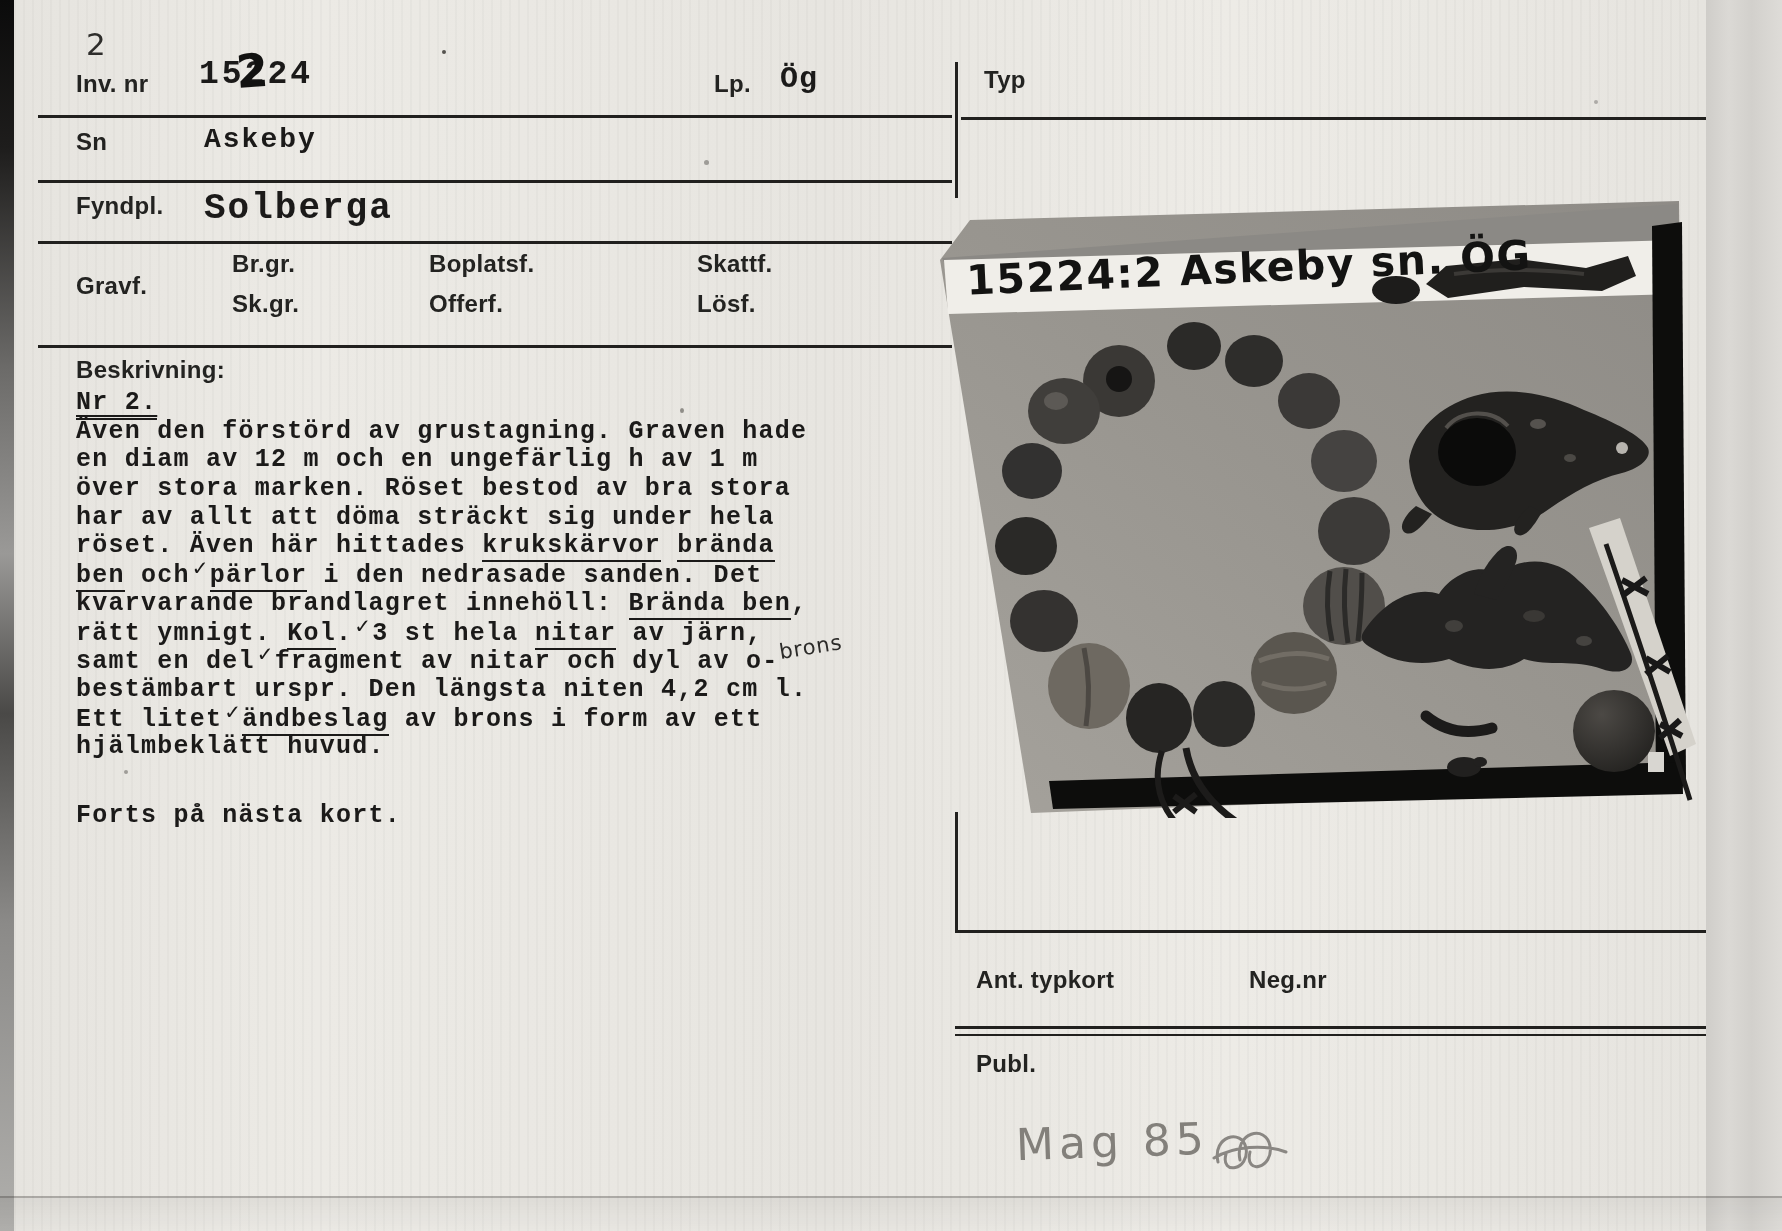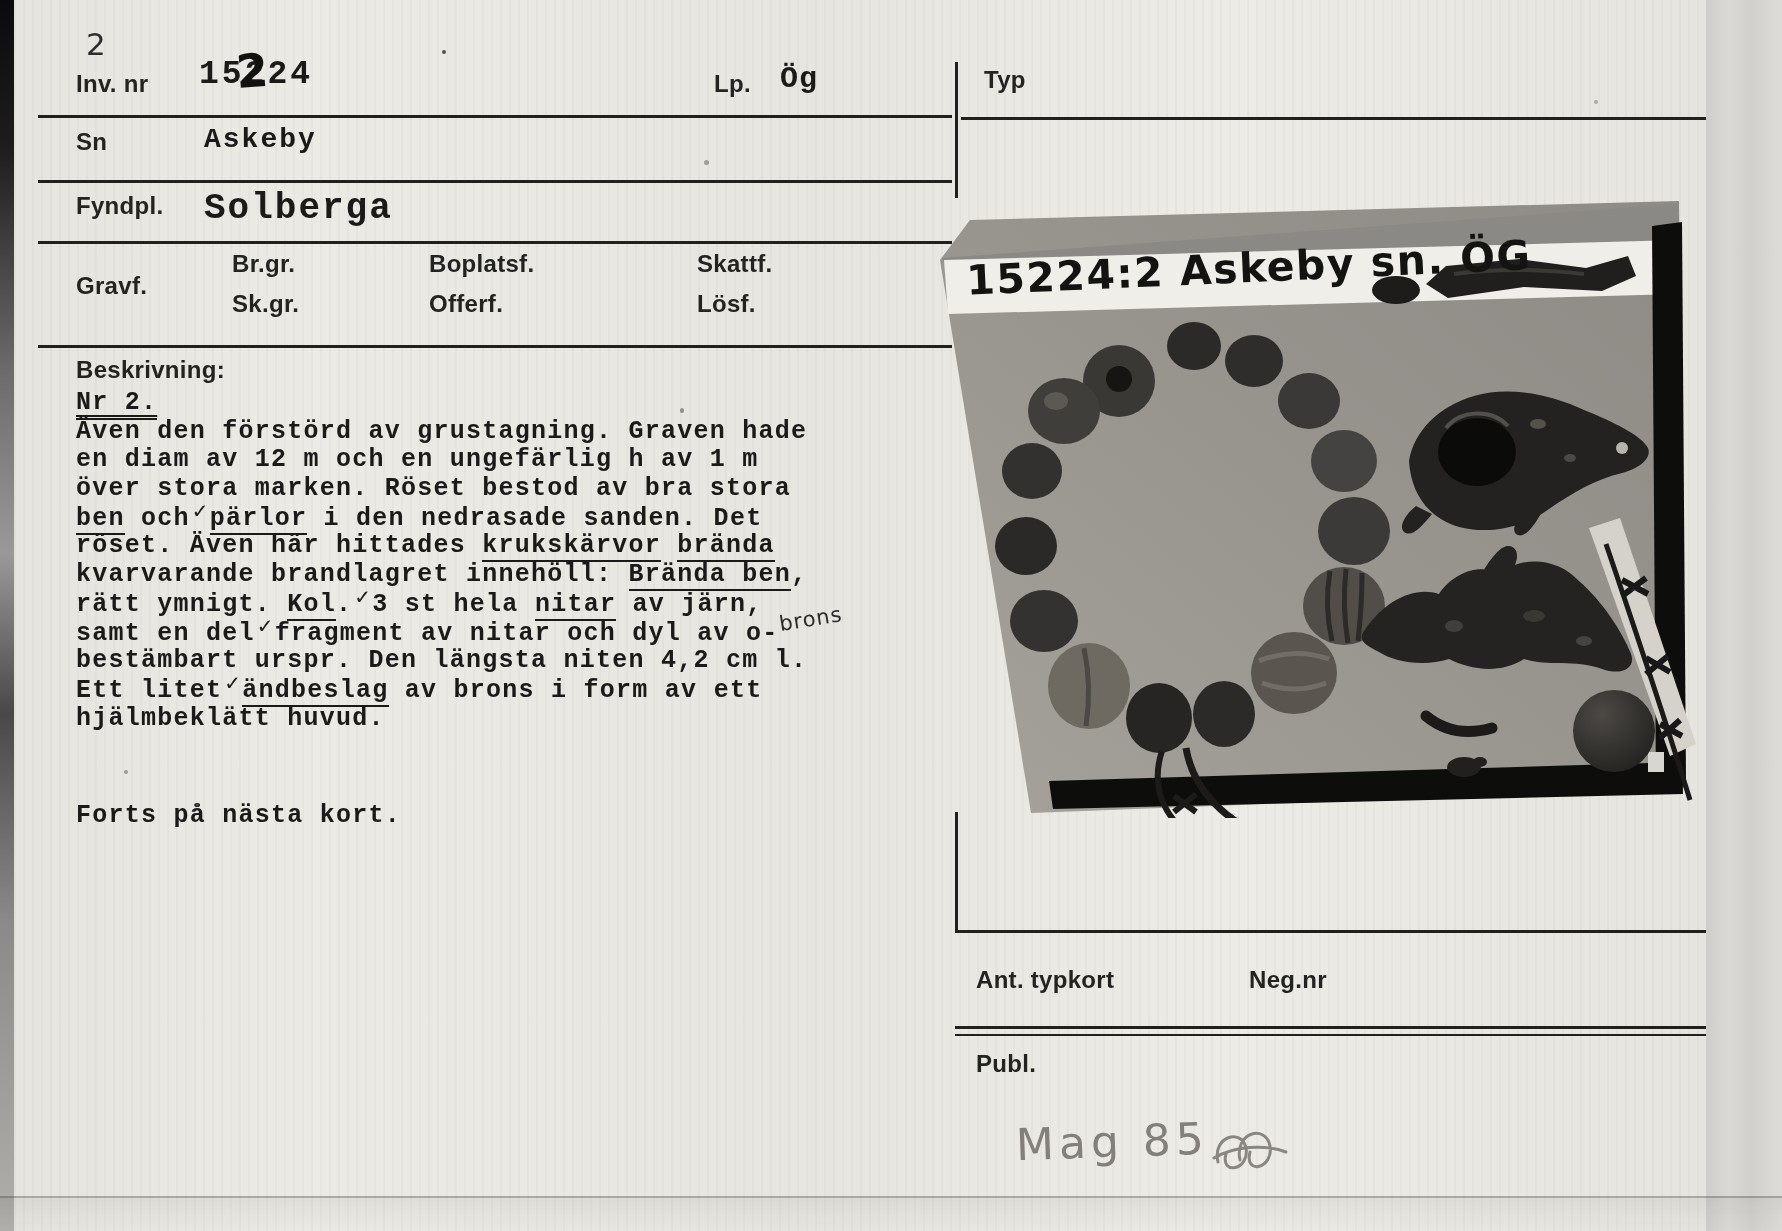--- a/index.html
+++ b/index.html
@@ -123,22 +123,23 @@
     <div class="lbl" style="left:683px;top:250px;">Skattf.</div>
     <div class="lbl" style="left:683px;top:290px;">Lösf.</div>
     <div class="hline" style="left:24px;top:345px;width:914px;"></div>
 
     <div class="lbl" style="left:62px;top:356px;">Beskrivning:</div>
     <div class="desc-block">
         <div class="tline"><span class="u2">Nr 2.</span></div>
         <div class="tline"><span>Även den förstörd av grustagning. Graven hade</span></div>
         <div class="tline"><span>en diam av 12 m och en ungefärlig h av 1 m</span></div>
         <div class="tline"><span>över stora marken. Röset bestod av bra stora</span></div>
+        <div class="tline"><span>har av allt att döma sträckt sig under hela</span></div>
+        <div class="tline"><span>röset. Även här hittades </span><span class="u">krukskärvor</span><span> </span><span class="u">brända</span></div>
         <div class="tline"><span class="u">ben</span><span> och</span><span class="caret">✓</span><span class="u">pärlor</span><span> i den nedrasade sanden. Det</span></div>
-        <div class="tline"><span>röset. Även här hittades </span><span class="u">krukskärvor</span><span> </span><span class="u">brända</span></div>
         <div class="tline"><span>kvarvarande brandlagret innehöll: </span><span class="u">Brända ben</span><span>,</span></div>
         <div class="tline"><span>rätt ymnigt. </span><span class="u">Kol</span><span>.</span><span class="caret">✓</span><span>3 st hela </span><span class="u">nitar</span><span> av järn,</span></div>
         <div class="tline"><span>samt en del</span><span class="caret">✓</span><span>fragment av nitar och dyl av o-</span><span class="hand-sup">brons</span></div>
         <div class="tline"><span>bestämbart urspr. Den längsta niten 4,2 cm l.</span></div>
         <div class="tline"><span>Ett litet</span><span class="caret">✓</span><span class="u">ändbeslag</span><span> av brons i form av ett</span></div>
         <div class="tline"><span>hjälmbeklätt huvud.</span></div>
       </div>
     <div class="typed forts">Forts på nästa kort.</div>
 
     <svg style="position:absolute;left:920px;top:196px;z-index:4;" width="766" height="622" viewBox="0 0 766 622">

